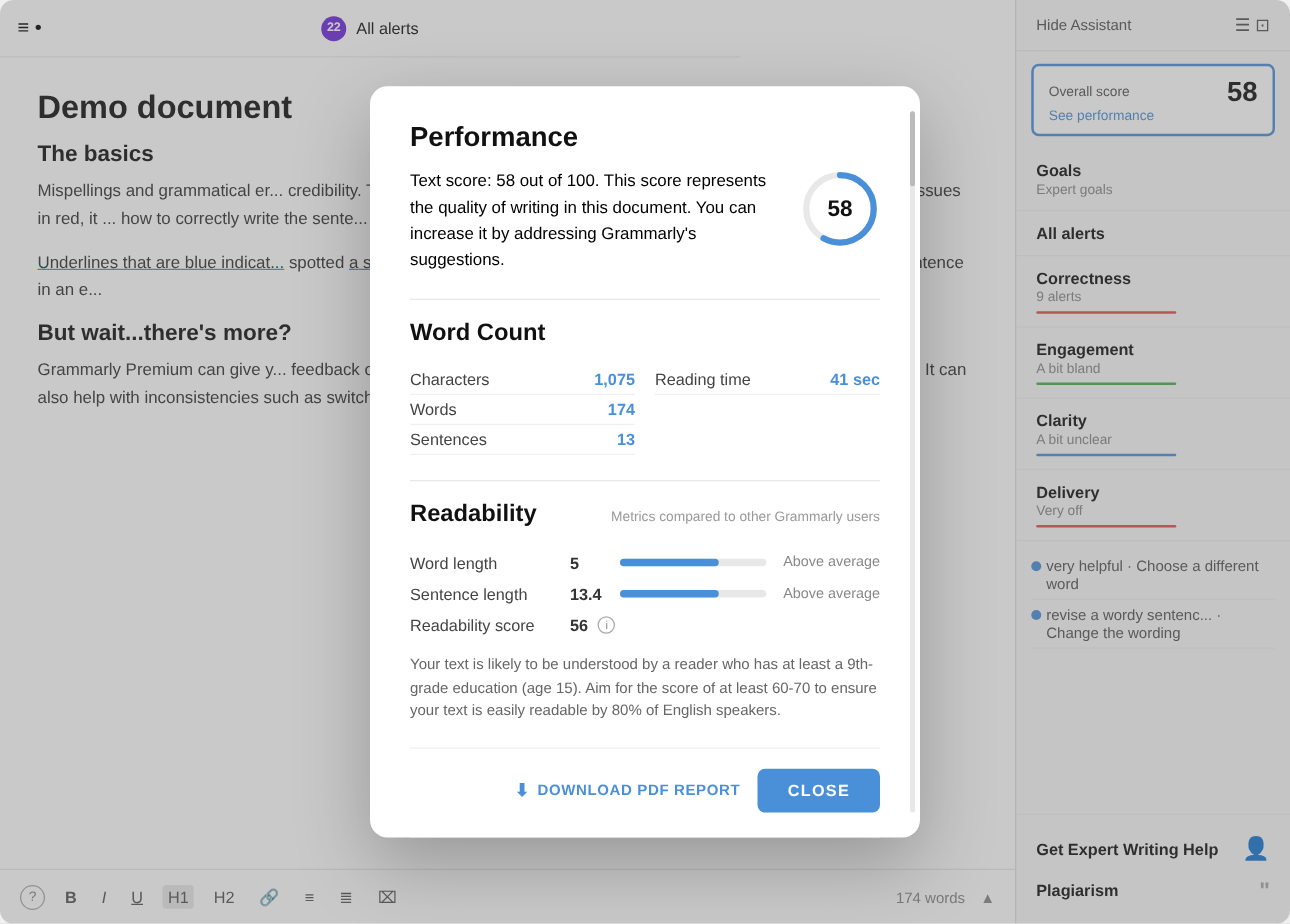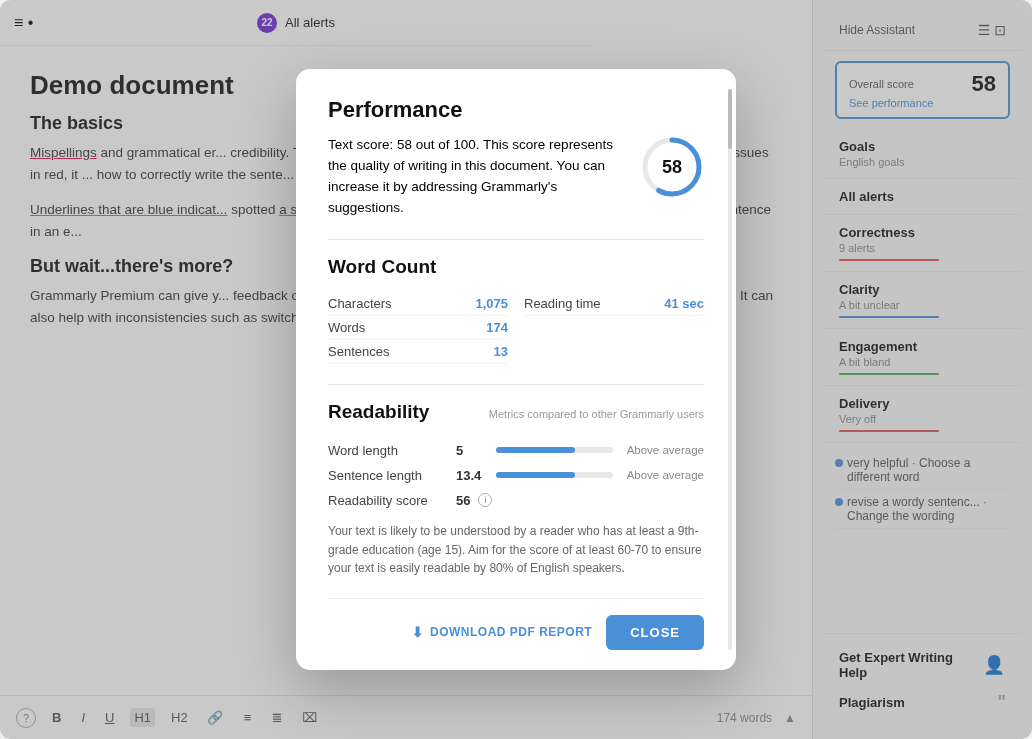--- a/index.html
+++ b/index.html
@@ -91,32 +91,32 @@
       margin-bottom: 8px;
     }
 
     .doc-text {
       font-size: 13.5px;
       line-height: 1.6;
       color: #333;
       margin-bottom: 14px;
     }
 
-    .underline-red { text-decoration: underline; text-decoration-color: #e05; color: #333; }
+    .underline-red { text-decoration-color: #e05; color: #333; }
     .underline-blue { text-decoration: underline; text-decoration-color: #4a90d9; color: #333; }
     .underline-green { text-decoration: underline; text-decoration-color: #4caf50; color: #333; }
 
     
     .right-sidebar {
       width: 220px;
       background: #f9f9f9;
       border-left: 1px solid #e0e0e0;
       display: flex;
       flex-direction: column;
-      padding: 10px;
+      padding: 0;
     }
 
     .sidebar-header {
       display: flex;
       align-items: center;
       justify-content: space-between;
       padding: 12px 16px;
       border-bottom: 1px solid #e8e8e8;
     }
 
@@ -597,43 +597,43 @@
     <div class="overall-score-box">
       <div class="overall-score-label">
         <span>Overall score</span>
         <span class="overall-score-num">58</span>
       </div>
       <div class="see-performance">See performance</div>
     </div>
 
     <div class="sidebar-section">
       <div class="sidebar-section-title">Goals</div>
-      <div class="sidebar-section-sub">English goals</div>
+      <div class="sidebar-section-sub">Expert goals</div>
     </div>
 
     <div class="all-alerts-section">
       <div class="all-alerts-title">All alerts</div>
     </div>
 
     <div class="sidebar-section">
       <div class="sidebar-section-title">Correctness</div>
       <div class="sidebar-section-sub">9 alerts</div>
       <div class="sidebar-section-bar" style="background:#e05050;"></div>
     </div>
 
     <div class="sidebar-section">
+      <div class="sidebar-section-title">Engagement</div>
+      <div class="sidebar-section-sub">A bit bland</div>
+      <div class="sidebar-section-bar" style="background:#4caf50;"></div>
+    </div>
+
+    <div class="sidebar-section">
       <div class="sidebar-section-title">Clarity</div>
       <div class="sidebar-section-sub">A bit unclear</div>
       <div class="sidebar-section-bar" style="background:#4a90d9;"></div>
-    </div>
-
-    <div class="sidebar-section">
-      <div class="sidebar-section-title">Engagement</div>
-      <div class="sidebar-section-sub">A bit bland</div>
-      <div class="sidebar-section-bar" style="background:#4caf50;"></div>
     </div>
 
     <div class="sidebar-section">
       <div class="sidebar-section-title">Delivery</div>
       <div class="sidebar-section-sub">Very off</div>
       <div class="sidebar-section-bar" style="background:#e05050;"></div>
     </div>
 
     <div class="bottom-suggestions">
       <div class="suggestion-item">

